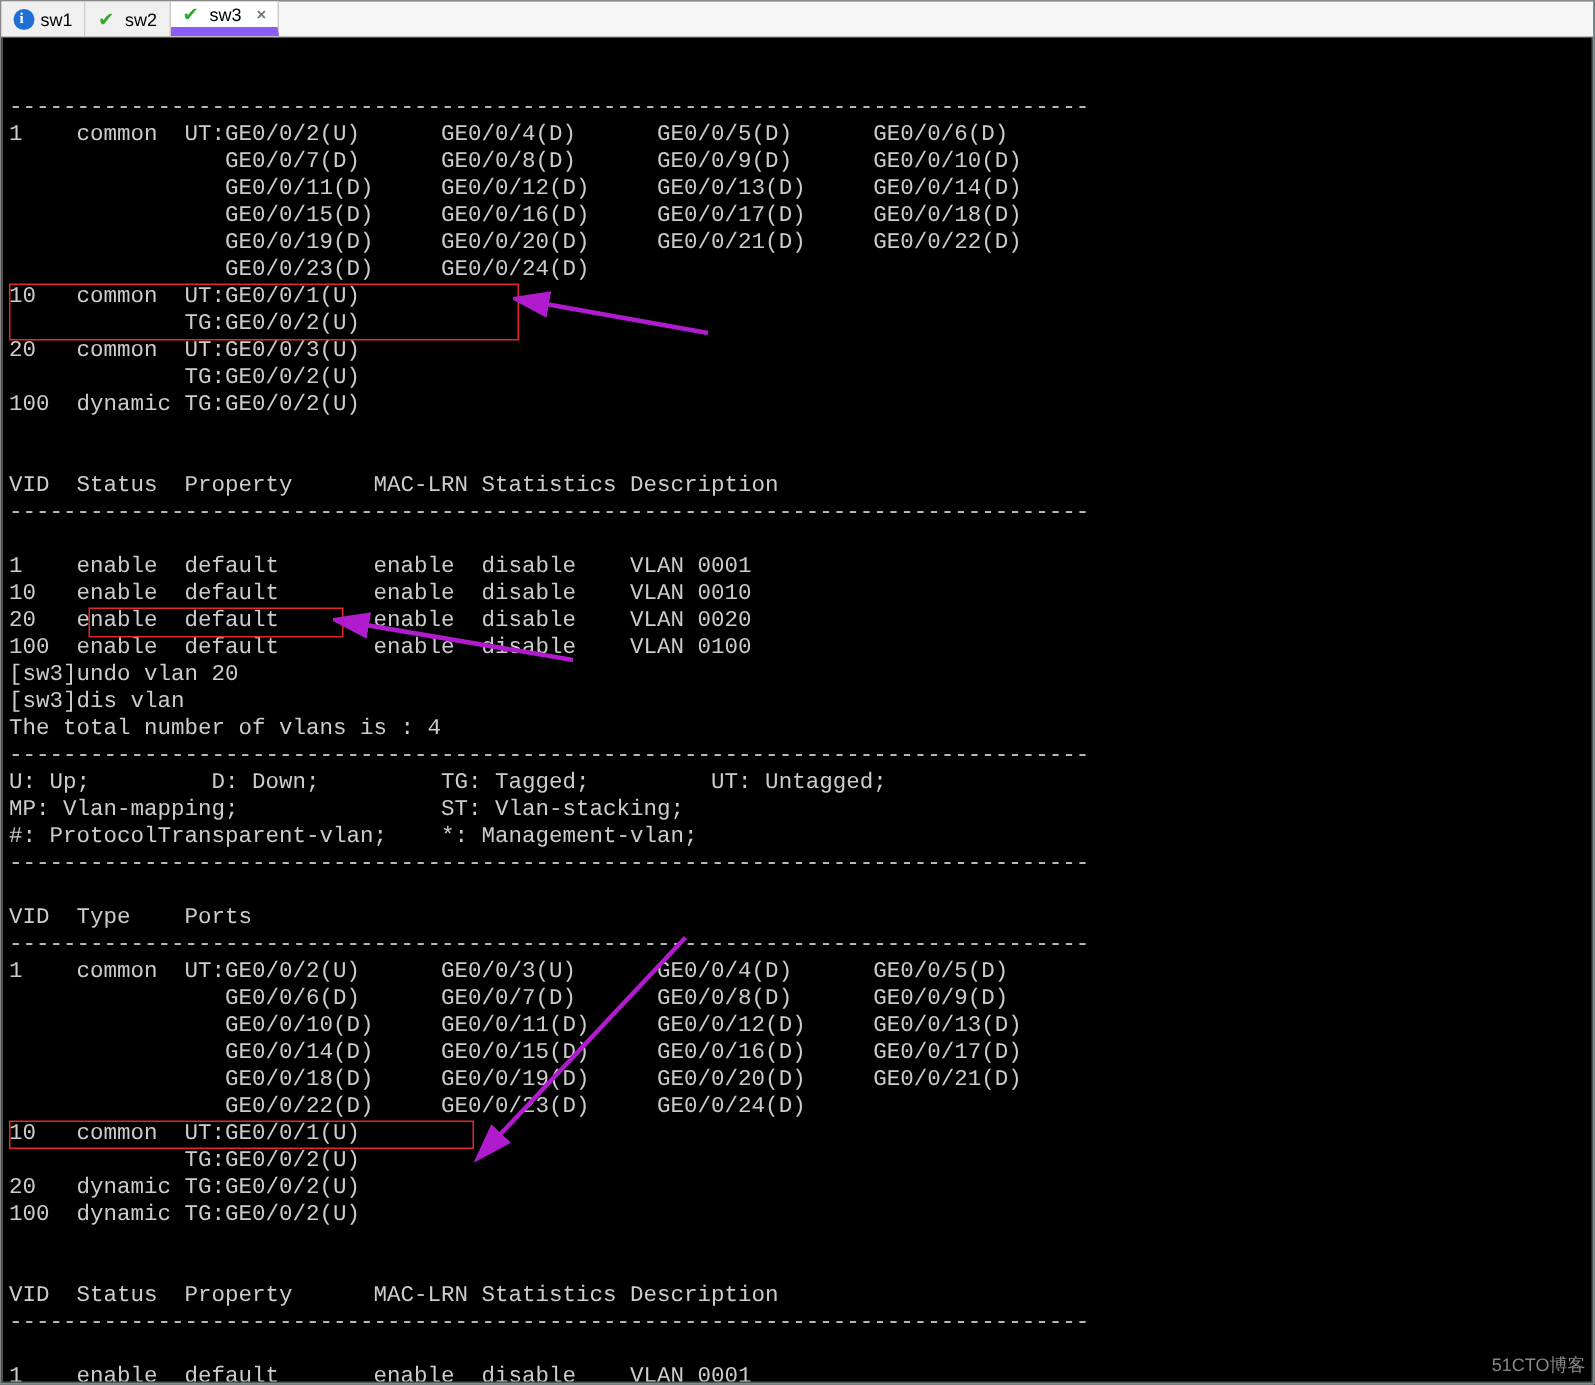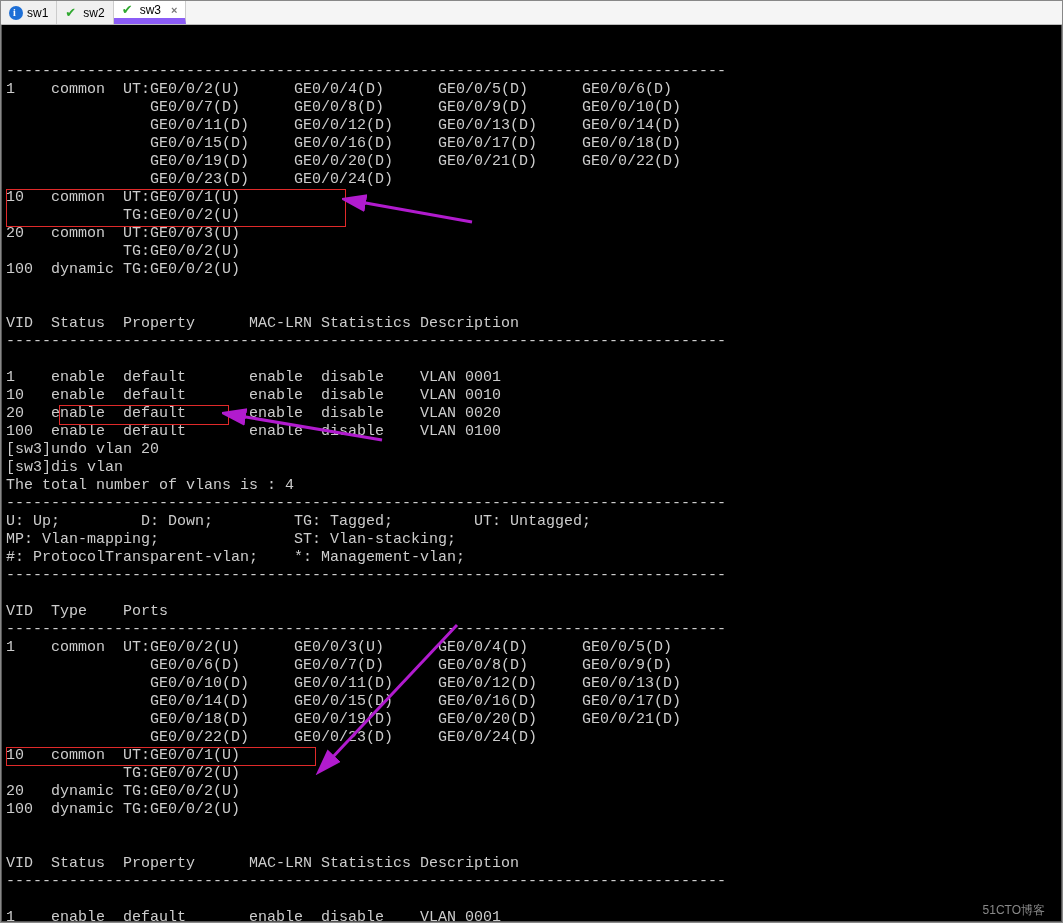--- a/index.html
+++ b/index.html
@@ -11,21 +11,21 @@
   .tab .ico { width:14px; height:14px; display:inline-block; }
   .tab .close { margin-left:6px; font-weight:bold; color:#777; font-size:11px; }
   .ico-info { border-radius:50%; background:#1e6fd6; position:relative; }
   .ico-info::after{ content:"i"; color:#fff; font:700 10px/14px serif; position:absolute; left:4px; }
   .ico-check { position:relative; }
   .ico-check::after{ content:"✔"; color:#2fa82f; font-size:13px; line-height:14px; }
   .terminal { flex:1; background:#000; color:#ccc; border:1px solid #555; border-top:none; padding:2px 4px 4px 4px; overflow:hidden; font-size:15px; line-height:18px; position:relative; white-space:pre; letter-spacing:0px; }
   .terminal-inner { position:relative; }
   .red-box { position:absolute; border:1px solid #e02a2a; pointer-events:none; }
   .arrow { position:absolute; pointer-events:none; }
-  .watermark { position:absolute; right:16px; bottom:2px; color:#888; font-family:Arial,sans-serif; font-size:12px; }
+  .watermark { position:absolute; right:4px; bottom:2px; color:#888; font-family:Arial,sans-serif; font-size:12px; }
 </style>
 </head>
 <body>
 
 <div class="window">
   <div class="tab-bar">
     <div class="tab">
       <span class="ico ico-info"></span>
       <span>sw1</span>
     </div>

